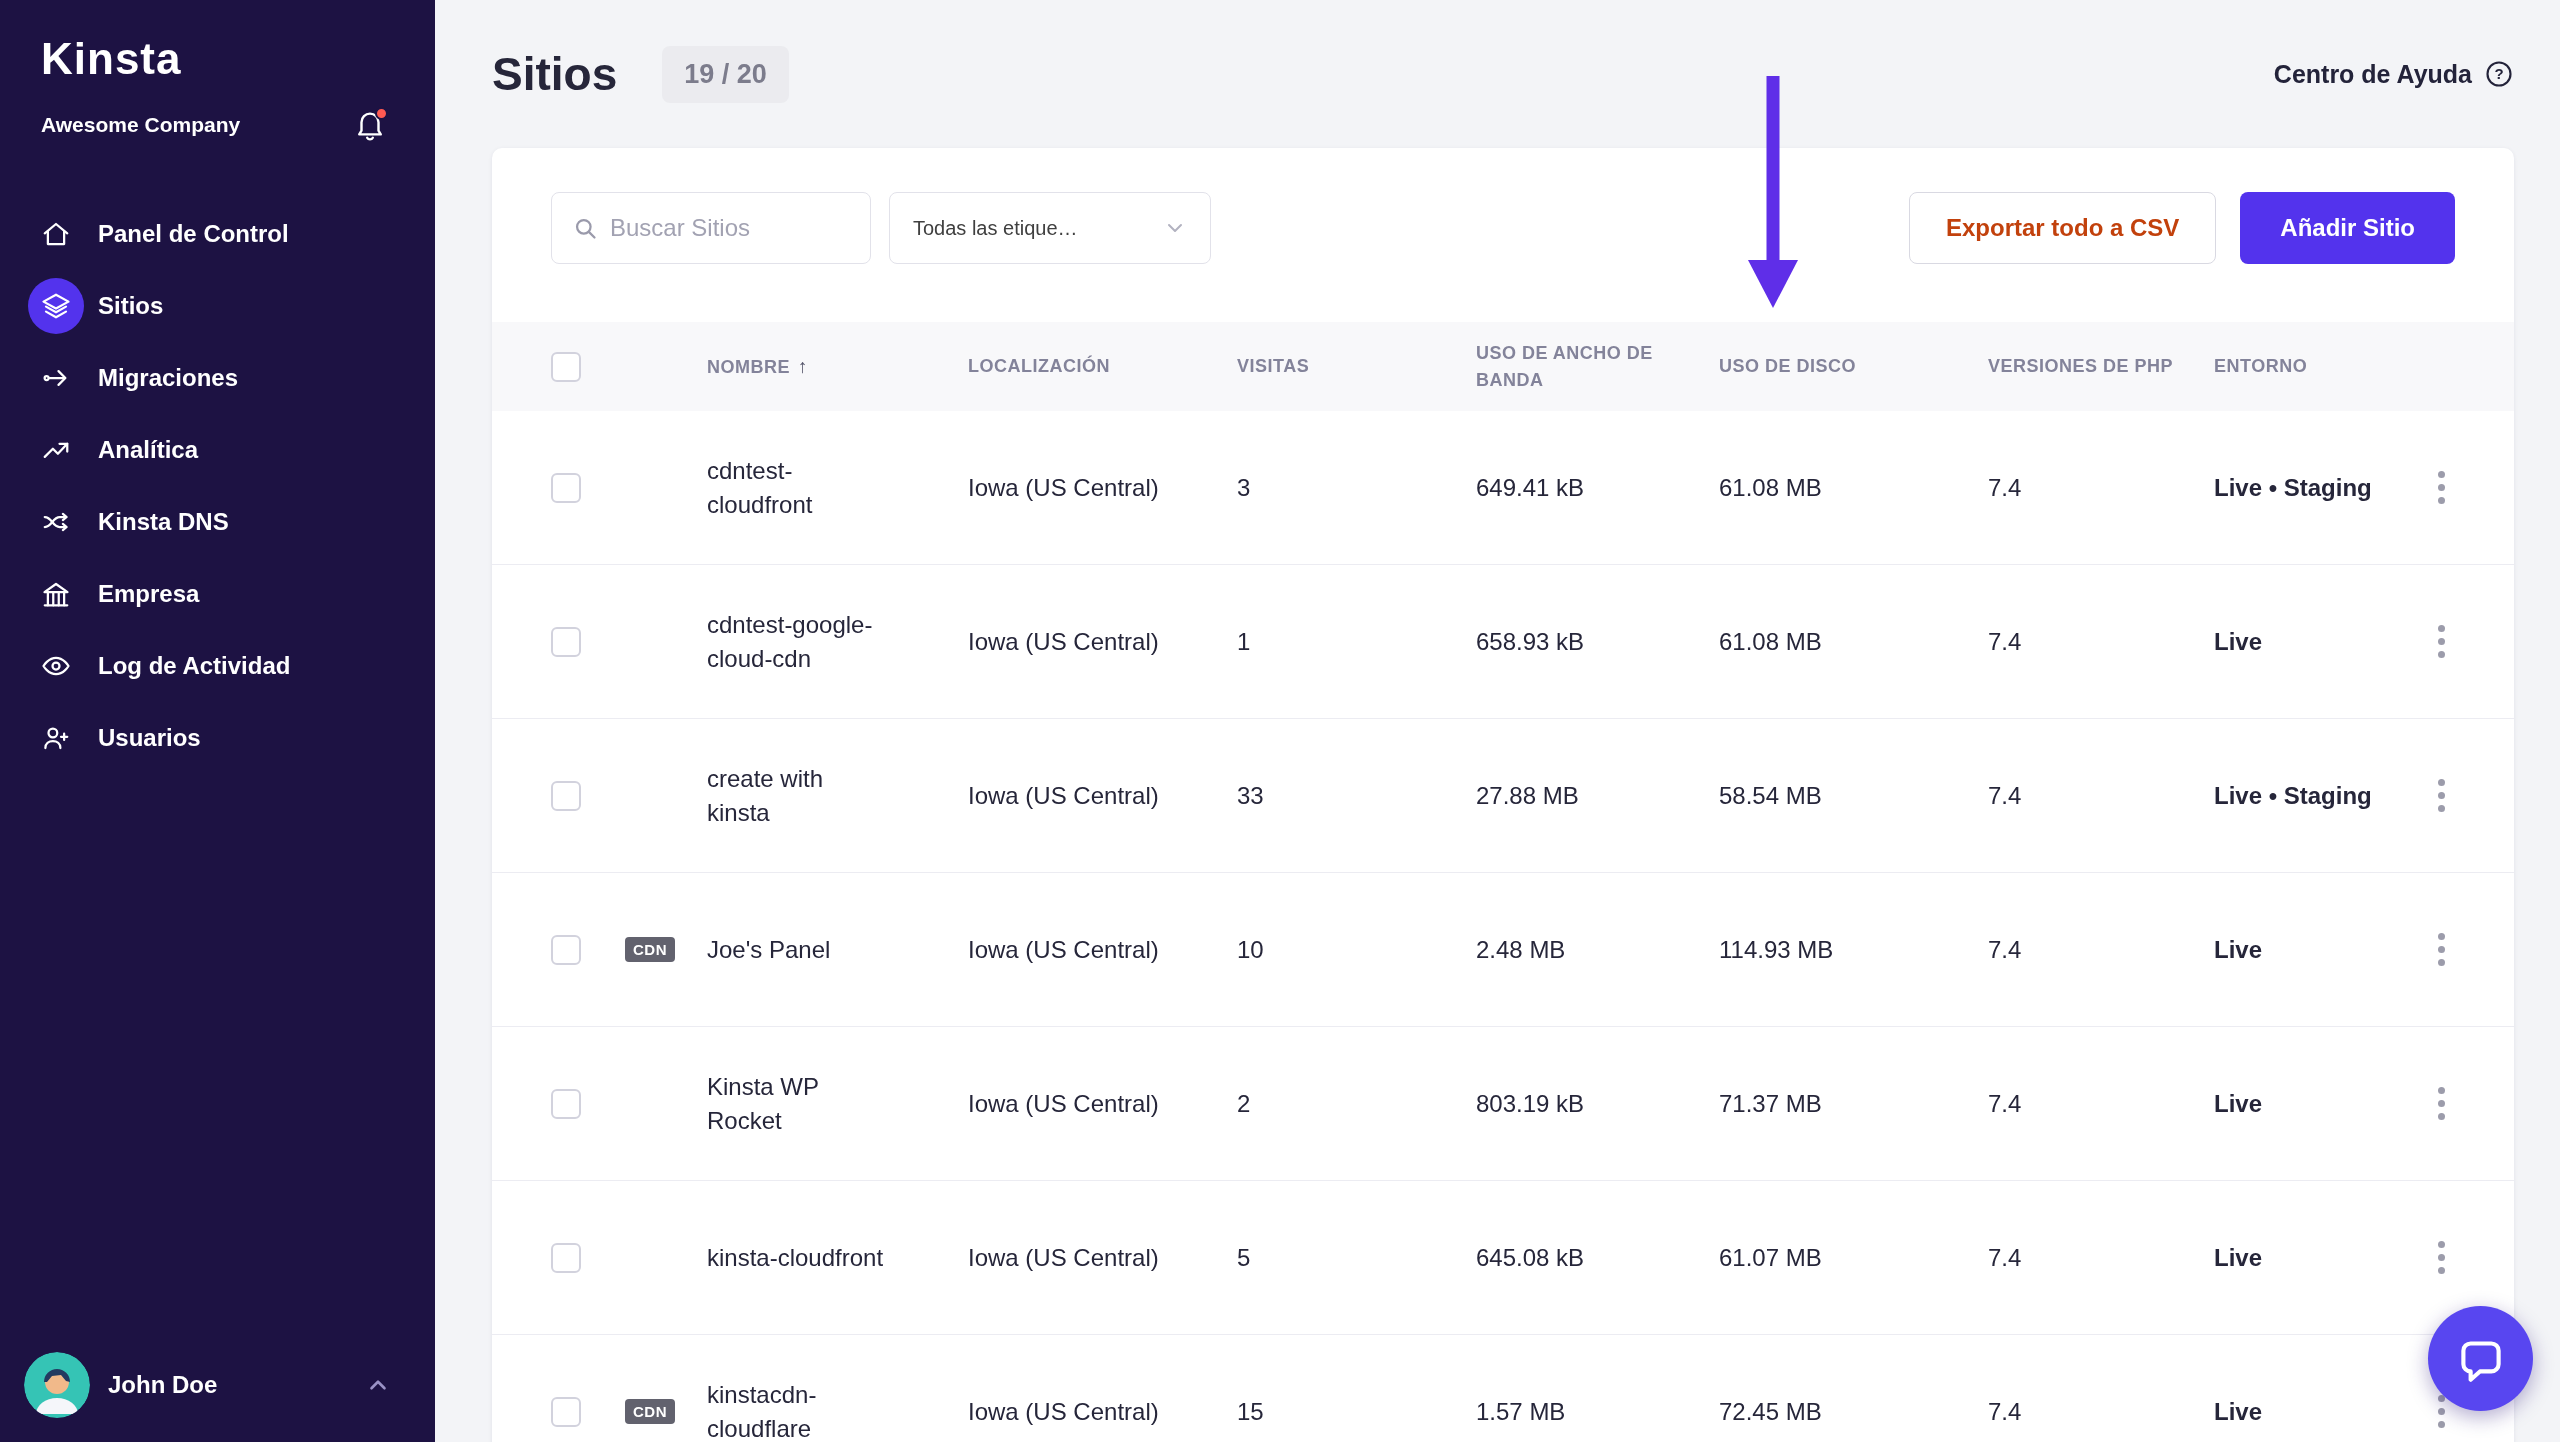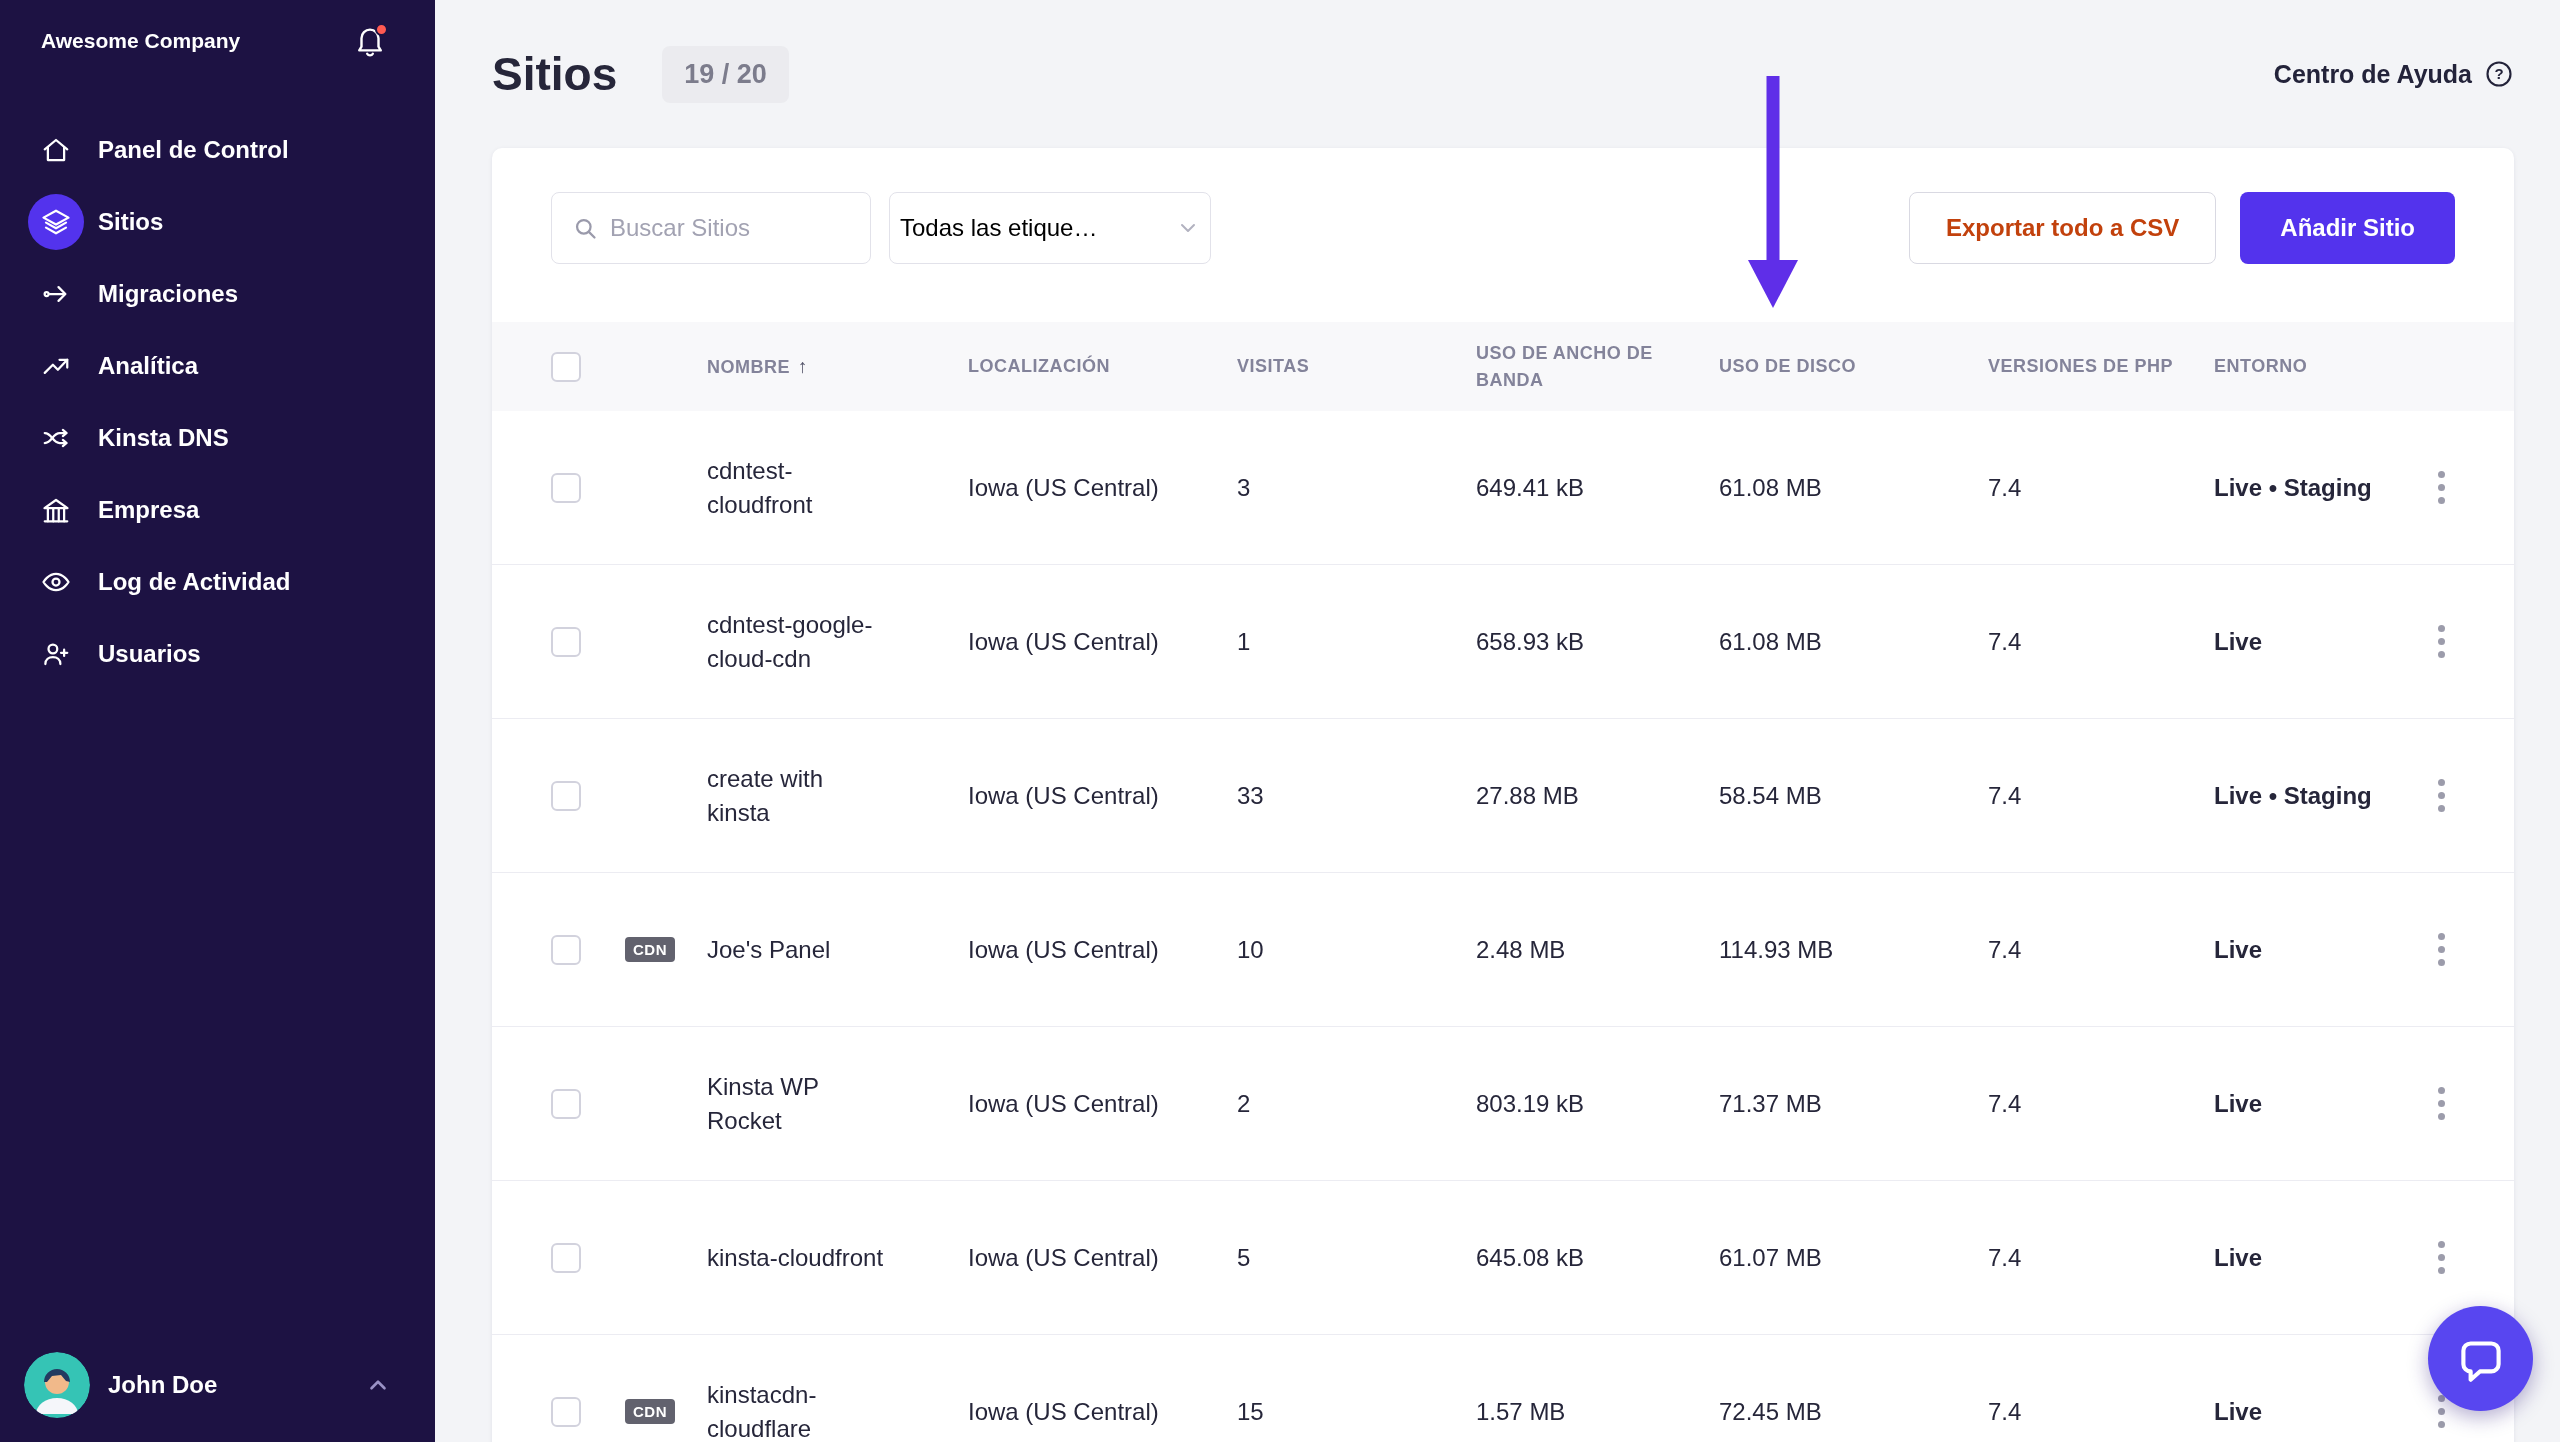--- a/index.html
+++ b/index.html
@@ -54,21 +54,21 @@
 
   
   .toolbar { display:flex; align-items:center; }
   .search-box { width:320px; height:72px; border:1px solid #e2e2ea; border-radius:8px;
     display:flex; align-items:center; padding:0 20px; gap:11px; background:#fff; }
   .search-box svg { width:27px; height:27px; color:#9a9aab; flex:none; }
   .search-box input { border:none; outline:none; font-size:24px; width:100%;
     font-family:"Liberation Sans", sans-serif; color:#33334a; background:transparent; }
   .search-box input::placeholder { color:#a2a2b2; }
   .filter-select { margin-left:18px; width:322px; height:72px; border:1px solid #e2e2ea; border-radius:8px;
-    display:flex; align-items:center; padding:0 10px; font-size:24px; color:#000000; cursor:pointer; background:#fff; }
+    display:flex; align-items:center; padding:0 23px; font-size:20px; color:#404040; cursor:pointer; background:#fff; }
   .filter-select .chev { margin-left:auto; width:24px; height:24px; color:#b2b2c0; }
   .filter-select .chev svg { width:24px; height:24px; }
   .btn { height:72px; border-radius:8px; font-size:24px; font-weight:bold; cursor:pointer;
     font-family:"Liberation Sans", sans-serif; }
   .btn-secondary { margin-left:auto; padding:0 36px; background:#fff; border:1px solid #d9d9e2; color:#c2410c; }
   .btn-primary { margin-left:24px; padding:8px 40px; background:#5333ed; border:none; color:#fff; }
 
   
   .table-wrap { margin:58px -59px 0; }
   .thead, .trow { display:grid; grid-template-columns:156px 261px 269px 239px 243px 269px 226px 200px 1fr;
@@ -97,20 +97,21 @@
   
   .chat-fab { position:fixed; right:27px; bottom:31px; width:105px; height:105px; border-radius:50%;
     background:#5846f0; display:flex; align-items:center; justify-content:center;
     box-shadow:0 6px 20px rgba(40,20,120,.35); cursor:pointer; z-index:40; }
   .chat-fab svg { width:58px; height:58px; }
 </style>
 </head>
 <body>
 
 <aside class="sidebar">
+  <div class="brand">Kinsta</div>
   <div class="company-row">
     <span class="company-name">Awesome Company</span>
     <span class="bell-wrap">
       <svg viewBox="0 0 24 24" fill="none" stroke="#fff" stroke-width="1.7" stroke-linecap="round" stroke-linejoin="round">
         <path d="M6 16v-6a6 6 0 0 1 12 0v6l1.6 2.6H4.4Z"></path>
           <path d="M10 21a2.3 2.3 0 0 0 4 0"></path>
       </svg>
       <span class="bell-dot"></span>
     </span>
   </div>

